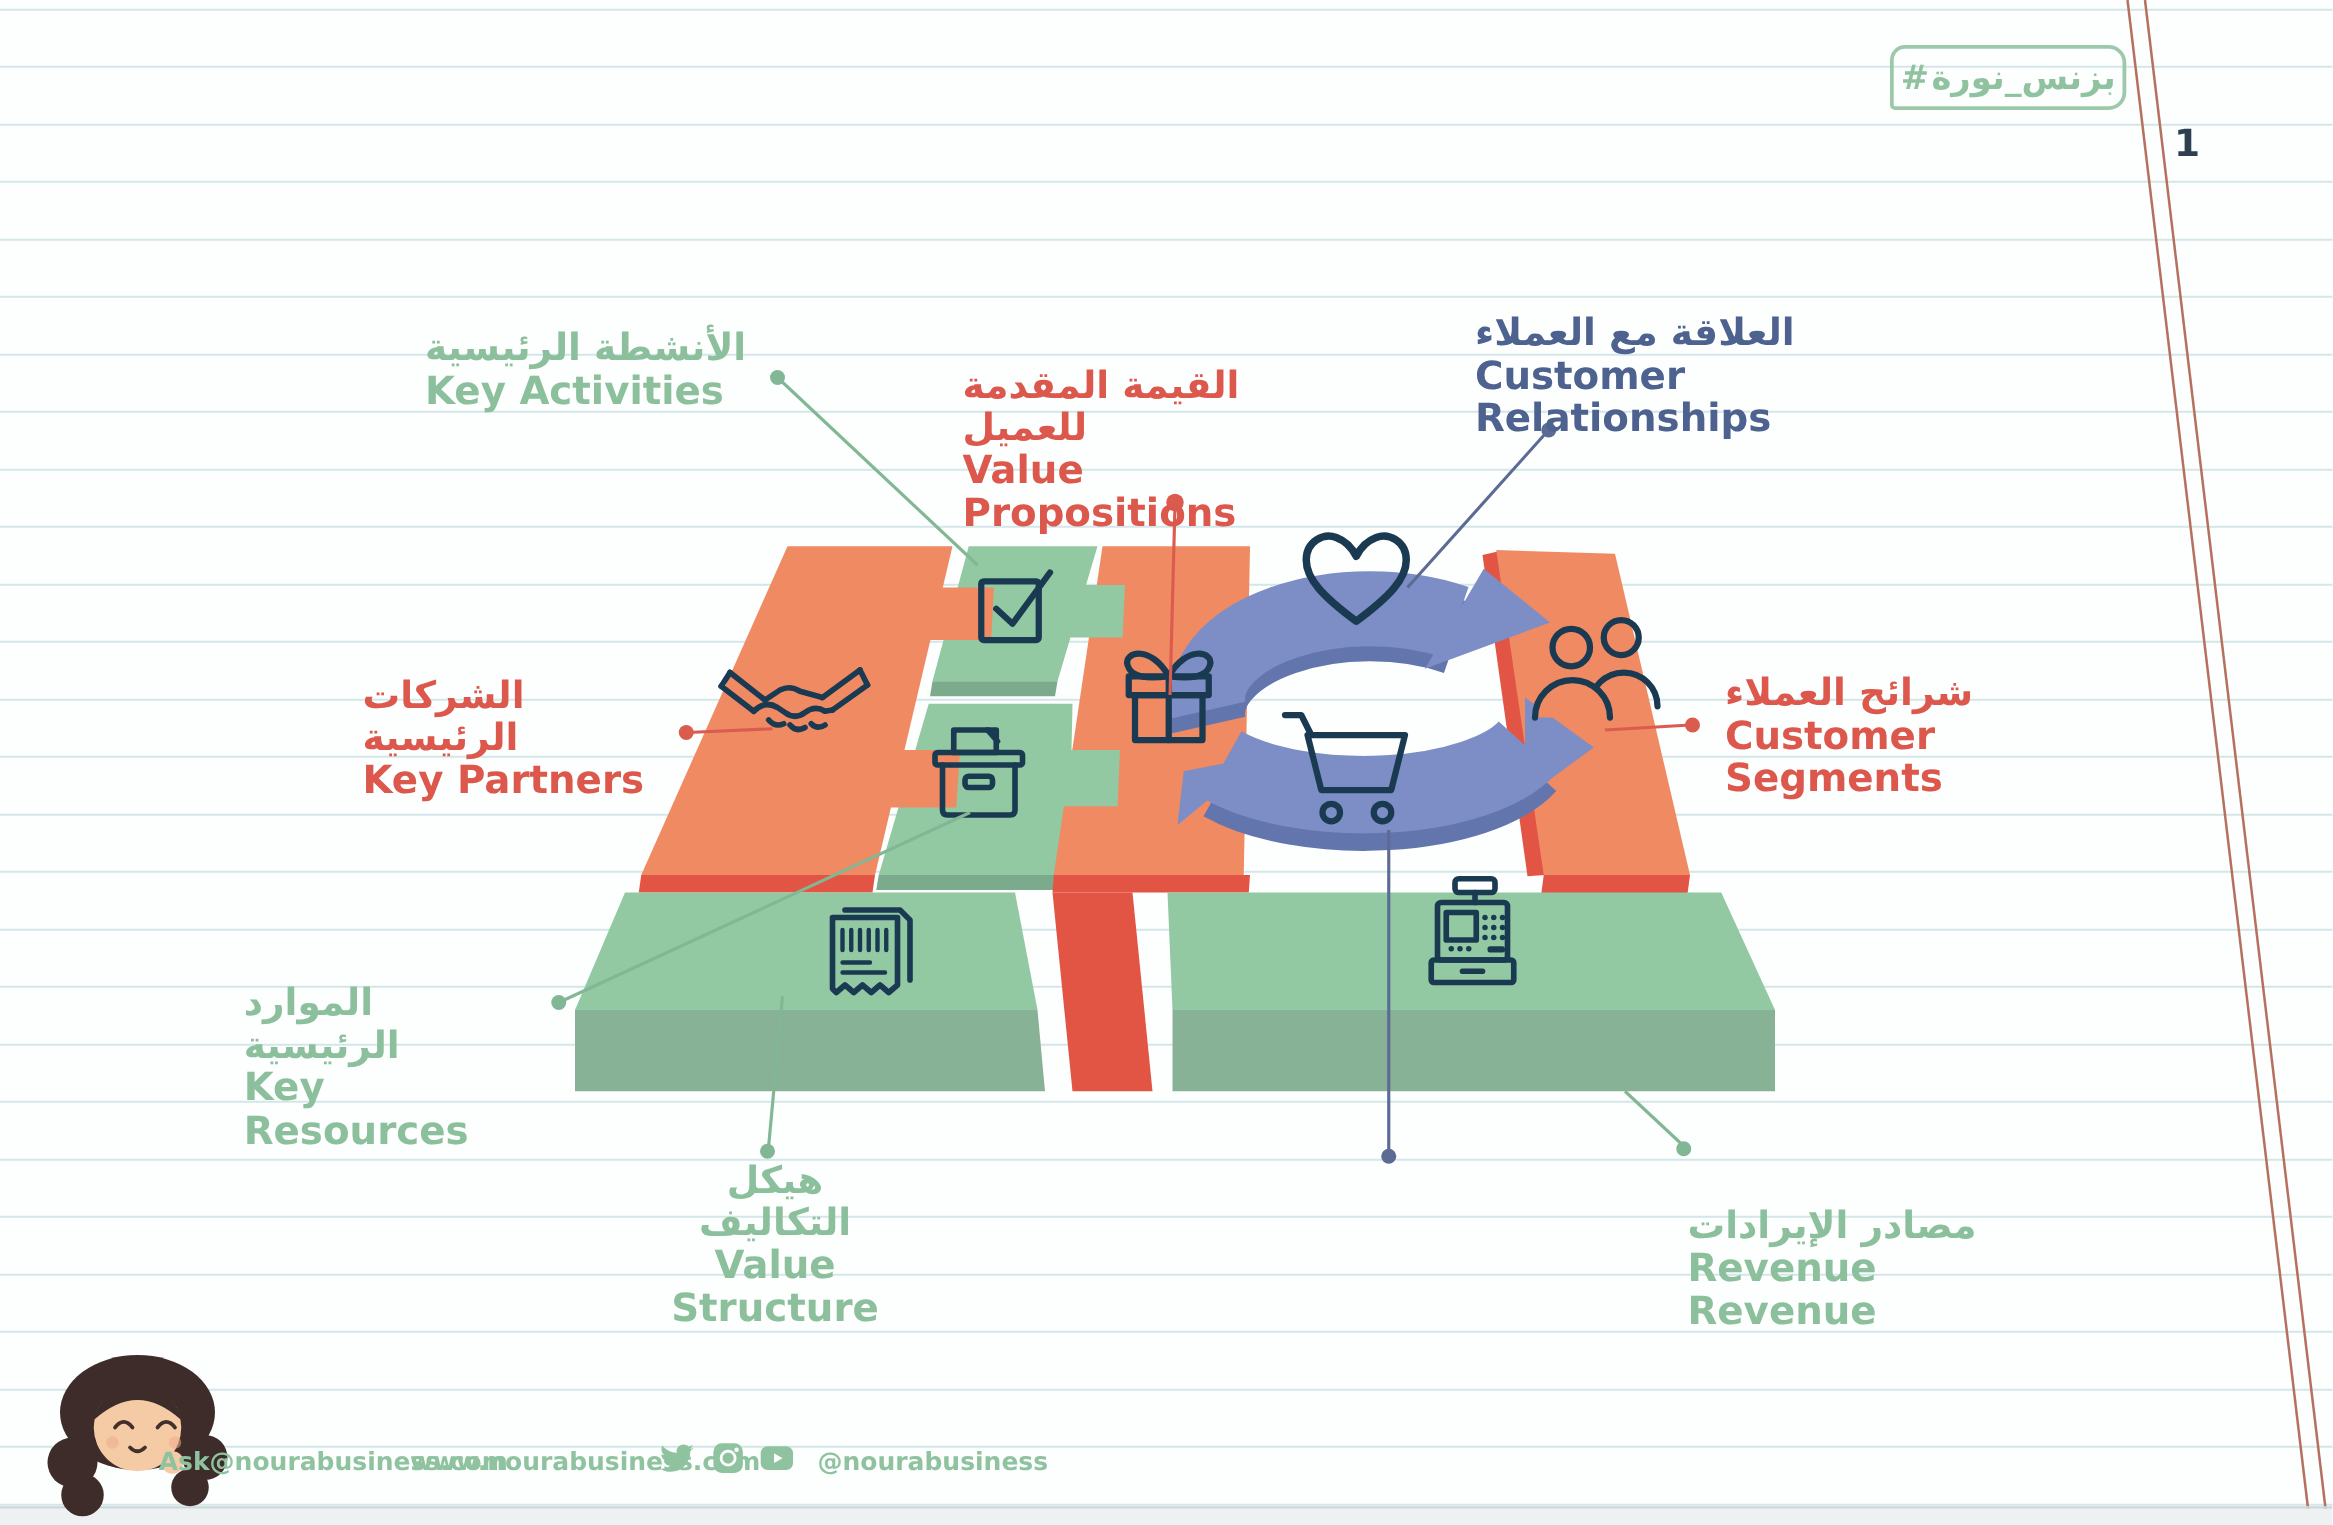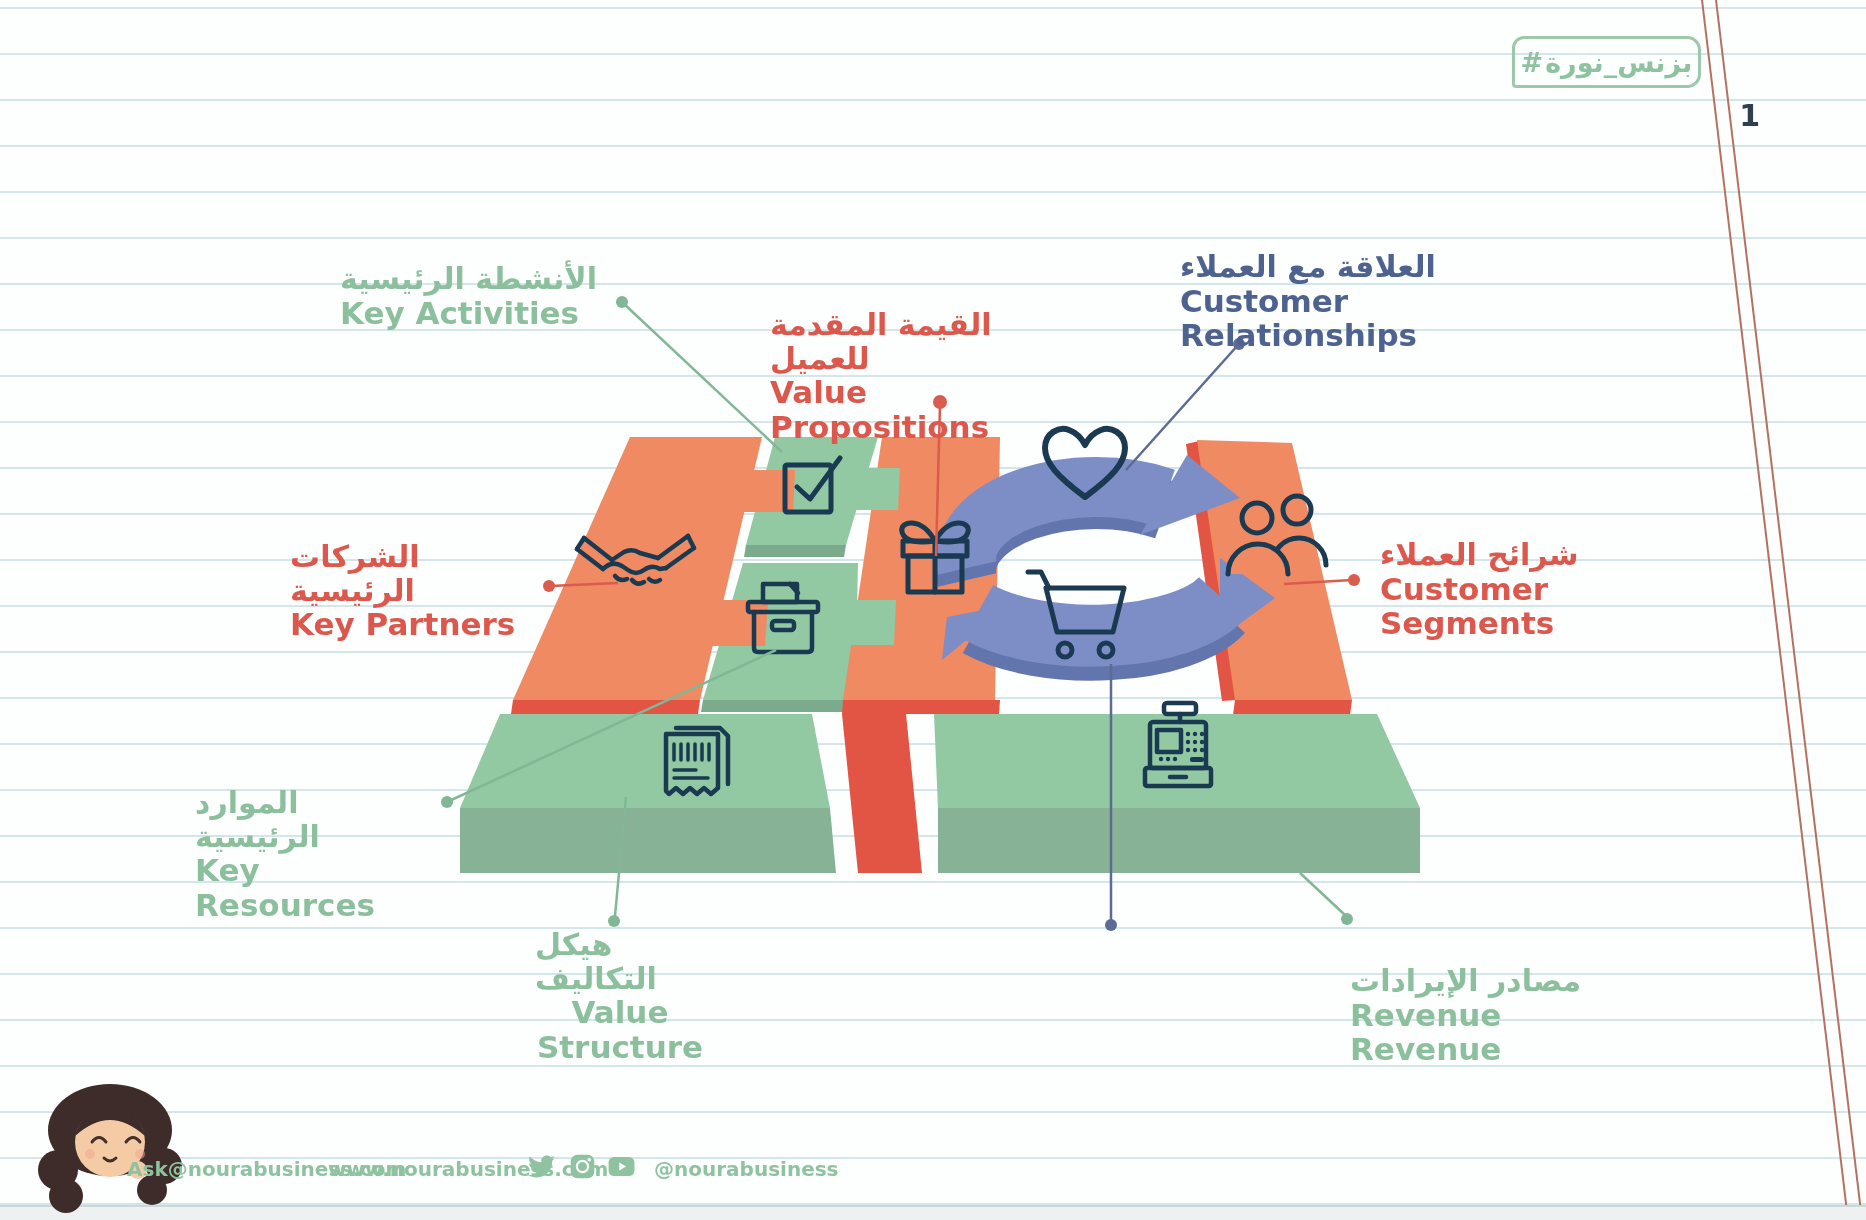--- a/index.html
+++ b/index.html
@@ -13,21 +13,21 @@
   .overlay{position:absolute;left:0;top:0;}
   
   .lbl{position:absolute;font-weight:700;line-height:1.12;}
   .lbl .ar{font-size:30px;}
   .lbl .en{font-size:31px;}
   .lbl.green{color:#8cc09d;}
   .lbl.red{color:#dc584c;}
   .lbl.blue{color:#4e6290;}
   .ta-r{text-align:left;} .ta-l{text-align:left;} .ta-c{text-align:center;}
   #lbl-key-activities{left:340px;top:262px;width:272px;}
-  #lbl-value-propositions{left:770px;top:308px;width:308px;}
+  #lbl-value-propositions{left:770px;top:292px;width:308px;}
   #lbl-customer-relationships{left:1180px;top:250px;width:305px;}
   #lbl-key-partners{left:290px;top:540px;width:236px;}
   #lbl-customer-segments{left:1380px;top:538px;width:280px;}
   #lbl-key-resources{left:195px;top:786px;width:217px;}
   #lbl-cost-structure{left:535px;top:928px;width:170px;}
   #lbl-channels{left:1010px;top:928px;width:170px;}
   #lbl-revenue-streams{left:1350px;top:924px;width:250px;margin-top:40px;}
   
   .hashtag-box{
     position:absolute;left:1512px;top:36px;width:183px;height:46px;
@@ -255,21 +255,21 @@
   </div>
   <div class="lbl green ta-r" id="lbl-key-resources">
     <div class="ar" dir="rtl">الموارد الرئيسية</div>
     <div class="en">Key Resources</div>
   </div>
   <div class="lbl red ta-l" id="lbl-customer-segments">
     <div class="ar" dir="rtl" style="text-align:left">شرائح العملاء</div>
     <div class="en">Customer Segments</div>
   </div>
   <div class="lbl green ta-c" id="lbl-cost-structure">
-    <div class="ar" dir="rtl" style="text-align:left">هيكل التكاليف</div>
+    <div class="ar" dir="rtl" style="text-align:center">هيكل التكاليف</div>
     <div class="en">Value Structure</div>
   </div>
   <div class="lbl green ta-l" id="lbl-revenue-streams">
     <div class="ar" dir="rtl" style="text-align:left">مصادر الإيرادات</div>
     <div class="en">Revenue Revenue</div>
   </div>
 
   <div class="avatar-wrap">
     <svg width="175" height="142" viewBox="0 0 175 142">
       <ellipse cx="88" cy="52" rx="62" ry="46" fill="#3e2c2a"></ellipse>

